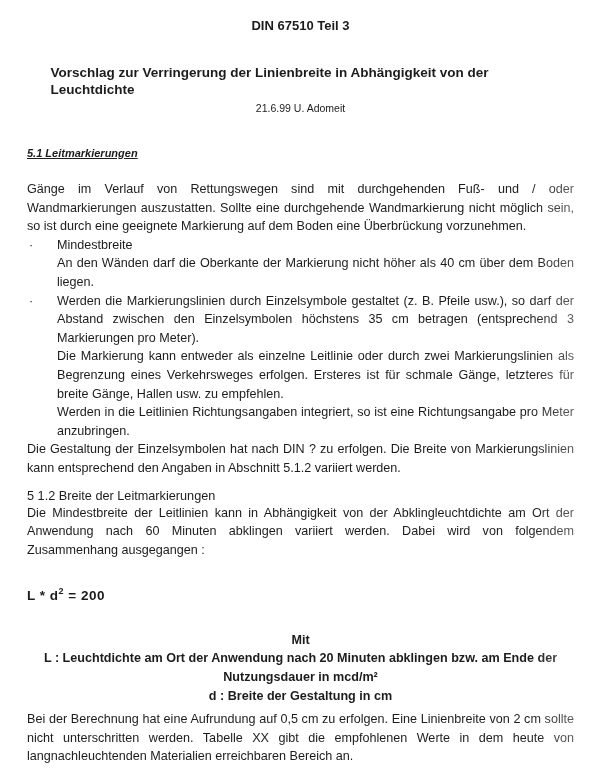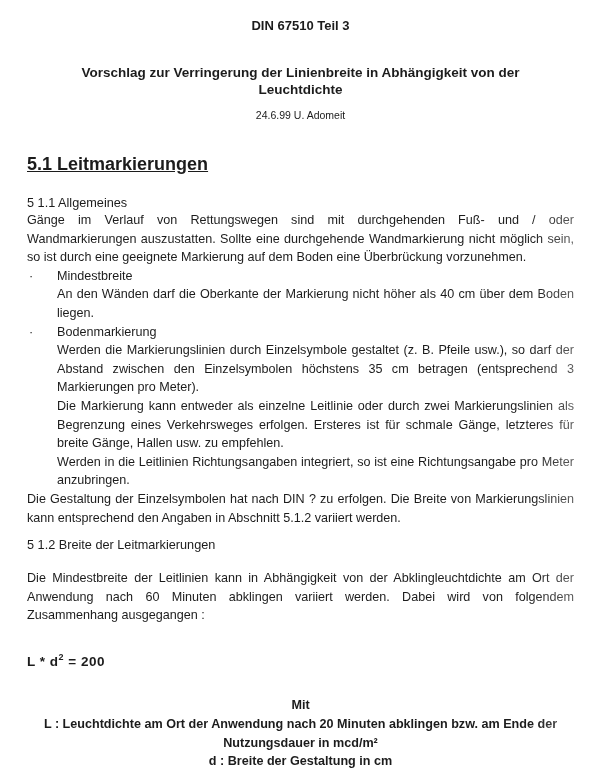--- a/index.html
+++ b/index.html
@@ -28,35 +28,35 @@
     pointer-events: none;
   }
 
   .doc-number {
     text-align: center;
     font-weight: bold;
     font-size: 13px;
     margin: 0 0 31px 0;
   }
   .doc-title {
-    text-align: center;
     font-weight: bold;
     font-size: 13.5px;
     line-height: 17px;
     max-width: 500px;
-    margin: 0 auto 11px auto;
+    margin: 0 auto 4px auto;
   }
   .dateline {
     text-align: center;
     font-size: 10.5px;
     margin: 0 0 33px 0;
   }
   .section-heading {
     font-weight: bold;
-    font-size: 18px;
+    font-style: italic;
+    font-size: 11px;
     text-decoration: underline;
     margin: 0 0 21px 0;
   }
   .sub-heading {
     font-size: 12.7px;
     margin: 0 0 1px 0;
   }
   p.body-text {
     font-size: 12.6px;
     line-height: 18.6px;
@@ -75,21 +75,21 @@
   }
   .bullet-body {
     flex: 1;
     min-width: 0;
   }
   .gap-before {
     margin-top: 19px;
   }
   .sub2-heading {
     margin-top: 11px;
-    margin-bottom: 17px;
+    margin-bottom: 1px;
   }
   .formula {
     text-align: left;
     font-size: 13.5px;
     font-weight: bold;
     margin: 27px 0 28px 0;
     letter-spacing: 0.5px;
   }
   .formula sup {
     font-size: 9px;
@@ -105,40 +105,38 @@
 </style>
 </head>
 <body>
 
 <div class="page">
 
   <div class="doc-number">DIN 67510 Teil 3</div>
 
   <div class="doc-title">Vorschlag zur Verringerung der Linienbreite in Abhängigkeit von der Leuchtdichte</div>
 
-  <div class="dateline">24.6.99 U. Adomeit</div>
+  <div class="dateline">21.6.99 U. Adomeit</div>
 
   <div class="section-heading">5.1 Leitmarkierungen</div>
 
-  <div class="sub-heading">5 1.1 Allgemeines</div>
 
   <p class="body-text">Gänge im Verlauf von Rettungswegen sind mit durchgehenden Fuß- und / oder Wandmarkierungen auszustatten. Sollte eine durchgehende Wandmarkierung nicht möglich sein, so ist durch eine geeignete Markierung auf dem Boden eine Überbrückung vorzunehmen.</p>
 
   <div class="bullet-item">
     <span class="bullet-marker">·</span>
     <div class="bullet-body">
       <p class="body-text">Mindestbreite</p>
       <p class="body-text">An den Wänden darf die Oberkante der Markierung nicht höher als 40 cm über dem Boden liegen.</p>
     </div>
   </div>
 
   <div class="bullet-item">
     <span class="bullet-marker">·</span>
     <div class="bullet-body">
-      <p class="body-text">Bodenmarkierung</p>
       <p class="body-text">Werden die Markierungslinien durch Einzelsymbole gestaltet (z. B. Pfeile usw.), so darf der Abstand zwischen den Einzelsymbolen höchstens 35 cm betragen (entsprechend 3 Markierungen pro Meter).</p>
       <p class="body-text">Die Markierung kann entweder als einzelne Leitlinie oder durch zwei Markierungslinien als Begrenzung eines Verkehrsweges erfolgen. Ersteres ist für schmale Gänge, letzteres für breite Gänge, Hallen usw. zu empfehlen.</p>
       <p class="body-text">Werden in die Leitlinien Richtungsangaben integriert, so ist eine Richtungsangabe pro Meter anzubringen.</p>
     </div>
   </div>
 
   <p class="body-text gap-before">Die Gestaltung der Einzelsymbolen hat nach DIN ? zu erfolgen. Die Breite von Markierungslinien kann entsprechend den Angaben in Abschnitt 5.1.2 variiert werden.</p>
 
   <div class="sub-heading sub2-heading">5 1.2 Breite der Leitmarkierungen</div>
 

